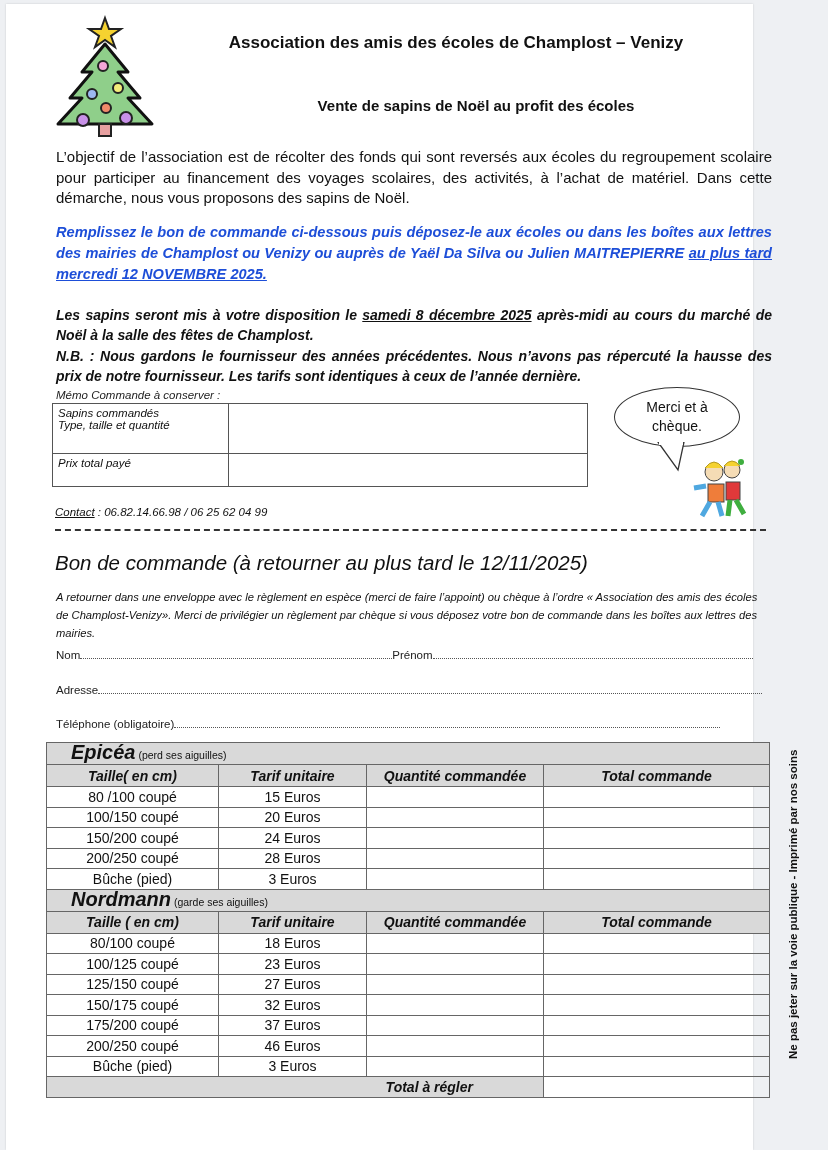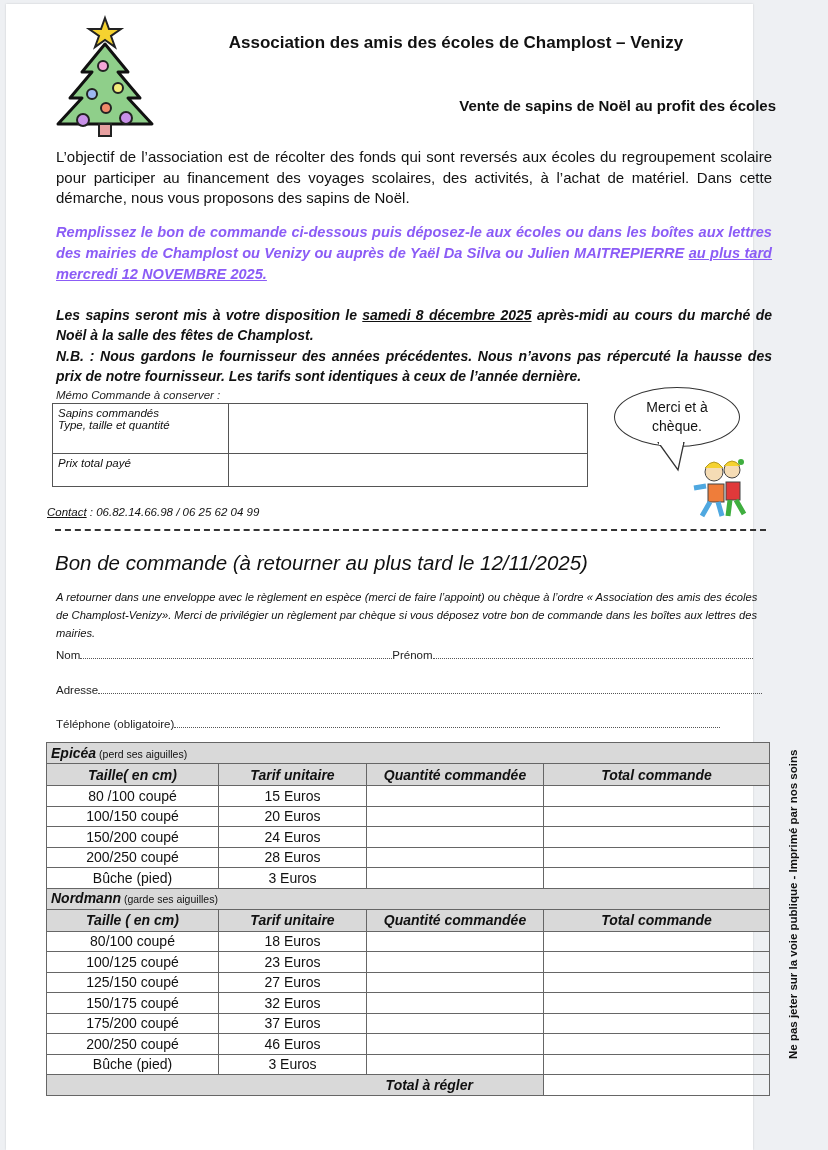--- a/index.html
+++ b/index.html
@@ -11,45 +11,45 @@
     position: relative;
   }
   .page {
     position: absolute; left: 6px; top: 4px; width: 747px; height: 1146px;
     background: #fff;
     box-shadow: 0 0 2px rgba(0,0,0,0.15);
   }
   .abs { position: absolute; }
   .tree { left: 44px; top: 10px; width: 110px; height: 125px; }
   .title1 { left: 150px; top: 29px; width: 600px; text-align: center; font-weight: bold; font-size: 17px; }
-  .title2 { left: 170px; top: 93px; width: 600px; text-align: right; font-weight: bold; font-size: 15px; }
+  .title2 { left: 170px; top: 93px; width: 600px; text-align: center; font-weight: bold; font-size: 15px; }
   .para { left: 50px; width: 716px; font-size: 15px; line-height: 20.5px; text-align: justify; text-align-last: left; }
   .p1 { top: 143px; }
-  .p2 { top: 218px; color: #8b5cf6; font-weight: bold; font-style: italic; font-size: 14.6px; line-height: 21px; }
+  .p2 { top: 218px; color: #1d4ed8; font-weight: bold; font-style: italic; font-size: 14.6px; line-height: 21px; }
   .p2 u { text-decoration-thickness: 1px; }
   .p3 { top: 301px; font-weight: bold; font-style: italic; font-size: 14px; line-height: 20.3px; }
   .memo-label { left: 50px; top: 385px; font-style: italic; font-size: 11.5px; color: #222; }
   table.memo { position: absolute; left: 46px; top: 399px; width: 536px; border-collapse: collapse; font-style: italic; font-size: 11.5px; }
   table.memo td { border: 1px solid #555; vertical-align: top; padding: 3px 5px; }
-  .contact { left: 41px; top: 502px; font-style: italic; font-size: 11.5px; }
+  .contact { left: 49px; top: 502px; font-style: italic; font-size: 11.5px; }
   .contact u { text-decoration-thickness: 1px; }
   .dash { left: 49px; top: 525px; width: 711px; height: 0; border-top: 2px dashed #333; }
   .bubble { left: 608px; top: 383px; width: 126px; height: 60px; border: 1.3px solid #333; border-radius: 50%; text-align: center; font-size: 14px; line-height: 19px; padding-top: 10px; box-sizing: border-box; background: #fff; }
   .bubble-tail { left: 650px; top: 438px; width: 40px; height: 30px; }
   .kids { left: 678px; top: 450px; width: 78px; height: 70px; }
   .bon-title { left: 49px; top: 547px; font-style: italic; font-size: 20.5px; }
   .bon-text { left: 50px; top: 584px; width: 716px; font-weight: normal; font-style: italic; font-size: 11.2px; line-height: 18px; }
   .field { left: 50px; font-size: 11.5px; color: #222; white-space: nowrap; overflow: hidden; }
   .dots { display: inline-block; border-bottom: 1px dotted #555; height: 10px; vertical-align: baseline; }
   table.order { position: absolute; left: 46px; top: 742px; width: 724px; border-collapse: collapse; font-size: 14px; }
   table.order td { border: 1px solid #666; padding: 0; height: 19.5px; text-align: center; line-height: 18px; }
   table.order tr.grp td { background: #d9d9d9; text-align: left; padding-left: 4px; height: 20px; }
   table.order tr.hdr td { background: #d9d9d9; font-weight: bold; font-style: italic; height: 21px; }
   table.order tr.tot td.lab { background: #d9d9d9; font-weight: bold; font-style: italic; text-align: right; padding-right: 70px; }
-  .grp-name { font-weight: bold; font-style: italic; font-size: 14px; }
+  .grp-name { font-weight: bold; font-style: italic; font-size: 20px; margin-left: 20px; }
   .grp-note { font-size: 10.5px; }
   .side-note { left: 781px; top: 1055px; transform-origin: 0 0; transform: rotate(-90deg); white-space: nowrap; font-weight: bold; font-size: 11.5px; width: 280px; text-align: center; }
 </style>
 </head>
 <body>
 
 <div class="page">
 
   <svg class="abs tree" viewBox="0 0 110 125">
     <polygon points="55,4 59,15 71,15 61,22 65,33 55,26 45,33 49,22 39,15 51,15" fill="#f5d230" stroke="#222" stroke-width="2"></polygon>

